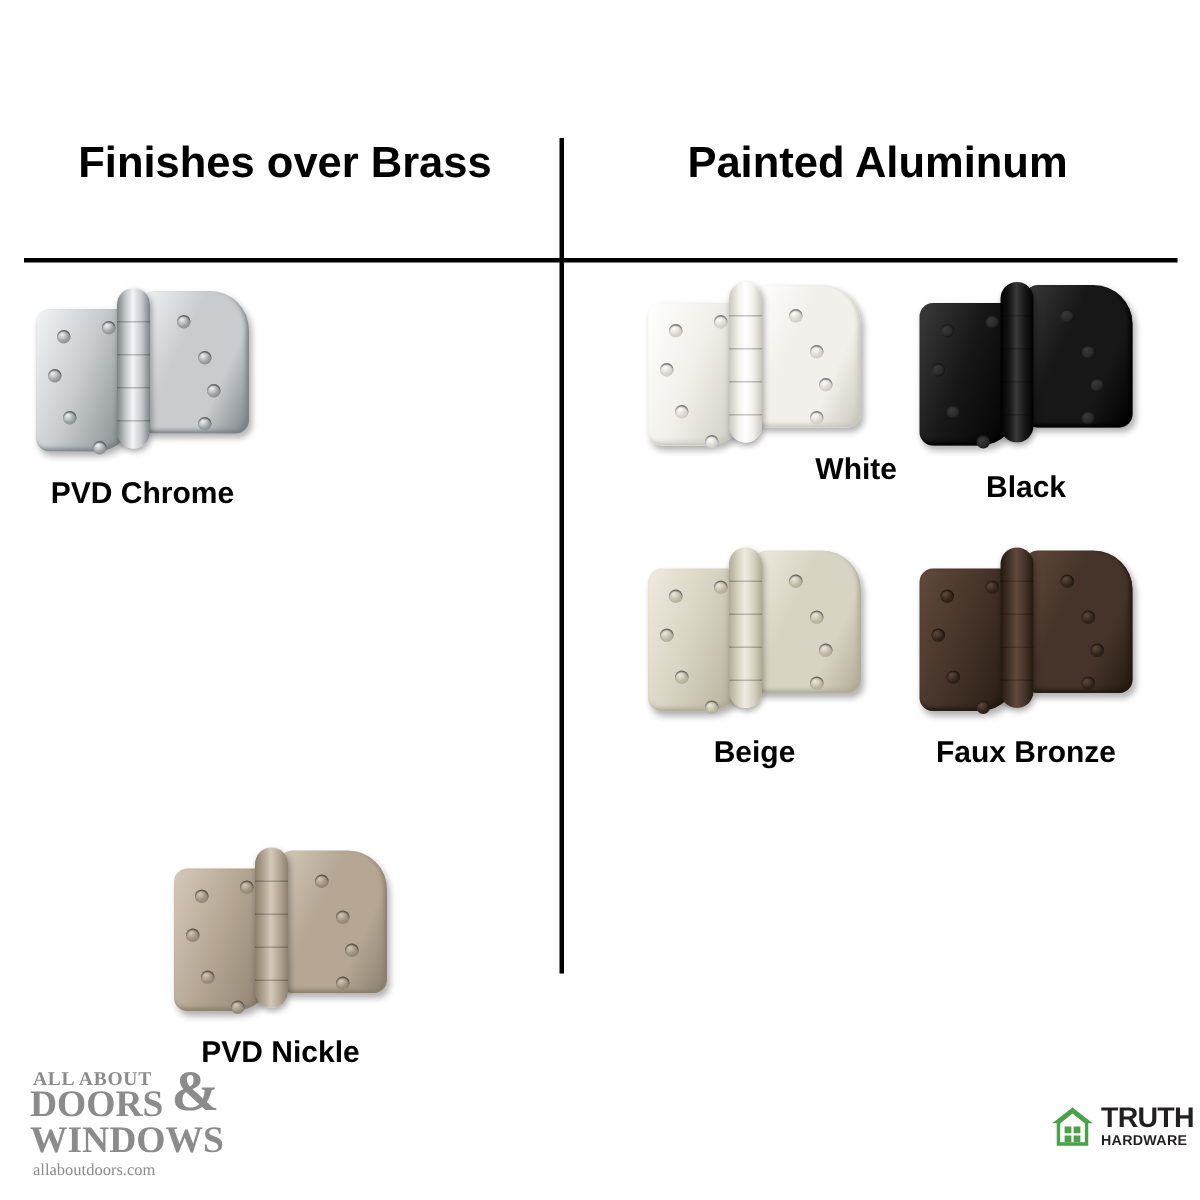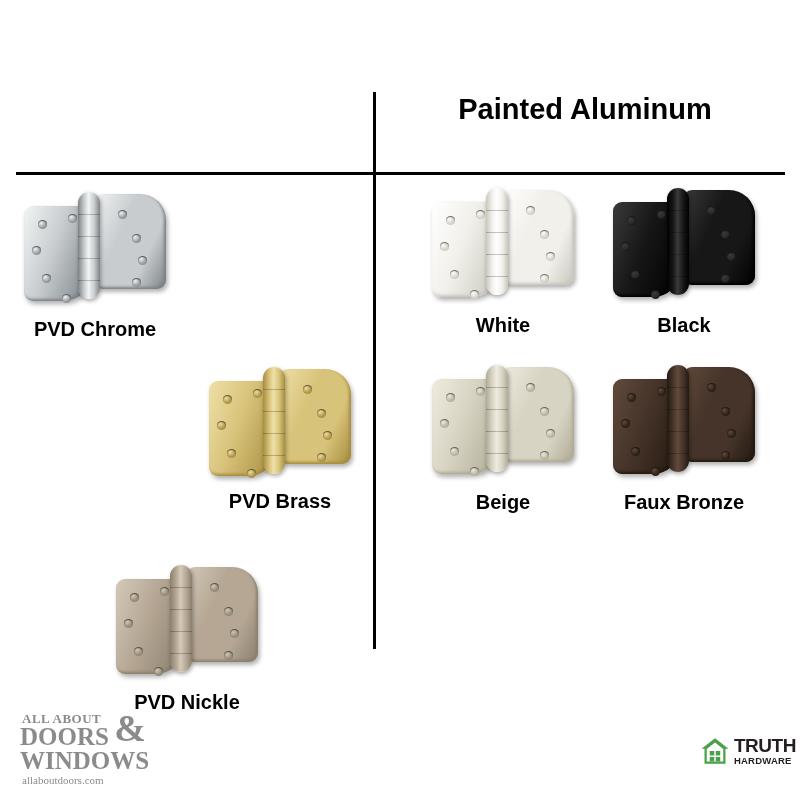--- a/index.html
+++ b/index.html
@@ -161,20 +161,21 @@
     font-size: 9.5px; font-weight: bold; color: #231f20;
     letter-spacing: 0.2px; display: block; margin-top: 1px;
   }
 </style>
 </head>
 <body>
 
 <div id="page">
 
 
+  <div class="col-heading" id="heading-left">Finishes over Brass</div>
   <div class="col-heading" id="heading-right">Painted Aluminum</div>
 
   <div id="rule-horizontal"></div>
   <div id="rule-vertical"></div>
 
   <div class="cell" style="left:0px; top:190px; width:190px; height:170px;">
     <div class="hinge">
         <div class="leaf leaf-right" style="background:linear-gradient(115deg,#f2f4f5 0%,#c8ccce 38%,#c8ccce 70%,#7b8286 100%);box-shadow:2px 3px 4px rgba(0,0,0,0.30), inset -2px -2px 3px #7b8286;"></div>
         <div class="leaf leaf-left" style="background:linear-gradient(110deg,#f2f4f5 0%,#c8ccce 45%,#7b8286 100%);box-shadow:2px 3px 5px rgba(0,0,0,0.32), inset -2px -2px 3px #7b8286;"></div>
         <div class="barrel" style="background:linear-gradient(90deg,#7b8286 0%,#c8ccce 28%,#f2f4f5 48%,#c8ccce 74%,#7b8286 100%);box-shadow:1px 2px 4px rgba(0,0,0,0.35);">
@@ -191,42 +192,20 @@
         <div class="screw" style="left:98px; top:20px;background:radial-gradient(circle at 35% 32%,#f2f4f5 0%,#9aa0a3 55%,#7b8286 100%);"></div>
         <div class="screw" style="left:112px; top:44px;background:radial-gradient(circle at 35% 32%,#f2f4f5 0%,#9aa0a3 55%,#7b8286 100%);"></div>
         <div class="screw" style="left:118px; top:66px;background:radial-gradient(circle at 35% 32%,#f2f4f5 0%,#9aa0a3 55%,#7b8286 100%);"></div>
         <div class="screw" style="left:112px; top:88px;background:radial-gradient(circle at 35% 32%,#f2f4f5 0%,#9aa0a3 55%,#7b8286 100%);"></div>
       </div>
     <div class="cell-label" style="top:128px;">PVD Chrome</div>
   </div>
 
 
 
-  <div class="cell" style="left:185px; top:365px; width:190px; height:190px;">
-    <div class="hinge">
-        <div class="leaf leaf-right" style="background:linear-gradient(115deg,#efe0a8 0%,#d8c37a 38%,#d8c37a 70%,#a68c3e 100%);box-shadow:2px 3px 4px rgba(0,0,0,0.30), inset -2px -2px 3px #a68c3e;"></div>
-        <div class="leaf leaf-left" style="background:linear-gradient(110deg,#efe0a8 0%,#d8c37a 45%,#a68c3e 100%);box-shadow:2px 3px 5px rgba(0,0,0,0.32), inset -2px -2px 3px #a68c3e;"></div>
-        <div class="barrel" style="background:linear-gradient(90deg,#a68c3e 0%,#d8c37a 28%,#efe0a8 48%,#d8c37a 74%,#a68c3e 100%);box-shadow:1px 2px 4px rgba(0,0,0,0.35);">
-          <div class="barrel-seam" style="top: 22px;"></div>
-          <div class="barrel-seam" style="top: 44px;"></div>
-          <div class="barrel-seam" style="top: 66px;"></div>
-          <div class="barrel-seam" style="top: 88px;"></div>
-        </div>
-        <div class="screw" style="left:18px; top:30px;background:radial-gradient(circle at 35% 32%,#efe0a8 0%,#b49a4c 55%,#a68c3e 100%);"></div>
-        <div class="screw" style="left:12px; top:56px;background:radial-gradient(circle at 35% 32%,#efe0a8 0%,#b49a4c 55%,#a68c3e 100%);"></div>
-        <div class="screw" style="left:22px; top:84px;background:radial-gradient(circle at 35% 32%,#efe0a8 0%,#b49a4c 55%,#a68c3e 100%);"></div>
-        <div class="screw" style="left:42px; top:104px;background:radial-gradient(circle at 35% 32%,#efe0a8 0%,#b49a4c 55%,#a68c3e 100%);"></div>
-        <div class="screw" style="left:48px; top:24px;background:radial-gradient(circle at 35% 32%,#efe0a8 0%,#b49a4c 55%,#a68c3e 100%);"></div>
-        <div class="screw" style="left:98px; top:20px;background:radial-gradient(circle at 35% 32%,#efe0a8 0%,#b49a4c 55%,#a68c3e 100%);"></div>
-        <div class="screw" style="left:112px; top:44px;background:radial-gradient(circle at 35% 32%,#efe0a8 0%,#b49a4c 55%,#a68c3e 100%);"></div>
-        <div class="screw" style="left:118px; top:66px;background:radial-gradient(circle at 35% 32%,#efe0a8 0%,#b49a4c 55%,#a68c3e 100%);"></div>
-        <div class="screw" style="left:112px; top:88px;background:radial-gradient(circle at 35% 32%,#efe0a8 0%,#b49a4c 55%,#a68c3e 100%);"></div>
-      </div>
-    <div class="cell-label" style="top:125px;">PVD Brass</div>
-  </div>
 
   <div class="cell" style="left:92px; top:563px; width:190px; height:170px;">
     <div class="hinge">
         <div class="leaf leaf-right" style="background:linear-gradient(115deg,#d4c9b9 0%,#b5a794 38%,#b5a794 70%,#8b7f6d 100%);box-shadow:2px 3px 4px rgba(0,0,0,0.30), inset -2px -2px 3px #8b7f6d;"></div>
         <div class="leaf leaf-left" style="background:linear-gradient(110deg,#d4c9b9 0%,#b5a794 45%,#8b7f6d 100%);box-shadow:2px 3px 5px rgba(0,0,0,0.32), inset -2px -2px 3px #8b7f6d;"></div>
         <div class="barrel" style="background:linear-gradient(90deg,#8b7f6d 0%,#b5a794 28%,#d4c9b9 48%,#b5a794 74%,#8b7f6d 100%);box-shadow:1px 2px 4px rgba(0,0,0,0.35);">
           <div class="barrel-seam" style="top: 22px;"></div>
           <div class="barrel-seam" style="top: 44px;"></div>
           <div class="barrel-seam" style="top: 66px;"></div>
           <div class="barrel-seam" style="top: 88px;"></div>
@@ -257,21 +236,21 @@
         <div class="screw" style="left:18px; top:30px;background:radial-gradient(circle at 35% 32%,#ffffff 0%,#d8d6cd 55%,#c9c7bd 100%);"></div>
         <div class="screw" style="left:12px; top:56px;background:radial-gradient(circle at 35% 32%,#ffffff 0%,#d8d6cd 55%,#c9c7bd 100%);"></div>
         <div class="screw" style="left:22px; top:84px;background:radial-gradient(circle at 35% 32%,#ffffff 0%,#d8d6cd 55%,#c9c7bd 100%);"></div>
         <div class="screw" style="left:42px; top:104px;background:radial-gradient(circle at 35% 32%,#ffffff 0%,#d8d6cd 55%,#c9c7bd 100%);"></div>
         <div class="screw" style="left:48px; top:24px;background:radial-gradient(circle at 35% 32%,#ffffff 0%,#d8d6cd 55%,#c9c7bd 100%);"></div>
         <div class="screw" style="left:98px; top:20px;background:radial-gradient(circle at 35% 32%,#ffffff 0%,#d8d6cd 55%,#c9c7bd 100%);"></div>
         <div class="screw" style="left:112px; top:44px;background:radial-gradient(circle at 35% 32%,#ffffff 0%,#d8d6cd 55%,#c9c7bd 100%);"></div>
         <div class="screw" style="left:118px; top:66px;background:radial-gradient(circle at 35% 32%,#ffffff 0%,#d8d6cd 55%,#c9c7bd 100%);"></div>
         <div class="screw" style="left:112px; top:88px;background:radial-gradient(circle at 35% 32%,#ffffff 0%,#d8d6cd 55%,#c9c7bd 100%);"></div>
       </div>
-    <div class="cell-label" style="top:128px;">White</div>
+    <div class="cell-label" style="top:116px;text-align:right;">White</div>
   </div>
 
   <div class="cell" style="left:589px; top:186px; width:190px; height:170px;">
     <div class="hinge">
         <div class="leaf leaf-right" style="background:linear-gradient(115deg,#3a3a3a 0%,#171717 38%,#171717 70%,#000000 100%);box-shadow:2px 3px 4px rgba(0,0,0,0.30), inset -2px -2px 3px #000000;"></div>
         <div class="leaf leaf-left" style="background:linear-gradient(110deg,#3a3a3a 0%,#171717 45%,#000000 100%);box-shadow:2px 3px 5px rgba(0,0,0,0.32), inset -2px -2px 3px #000000;"></div>
         <div class="barrel" style="background:linear-gradient(90deg,#000000 0%,#171717 28%,#3a3a3a 48%,#171717 74%,#000000 100%);box-shadow:1px 2px 4px rgba(0,0,0,0.35);">
           <div class="barrel-seam" style="top: 22px;"></div>
           <div class="barrel-seam" style="top: 44px;"></div>
           <div class="barrel-seam" style="top: 66px;"></div>

